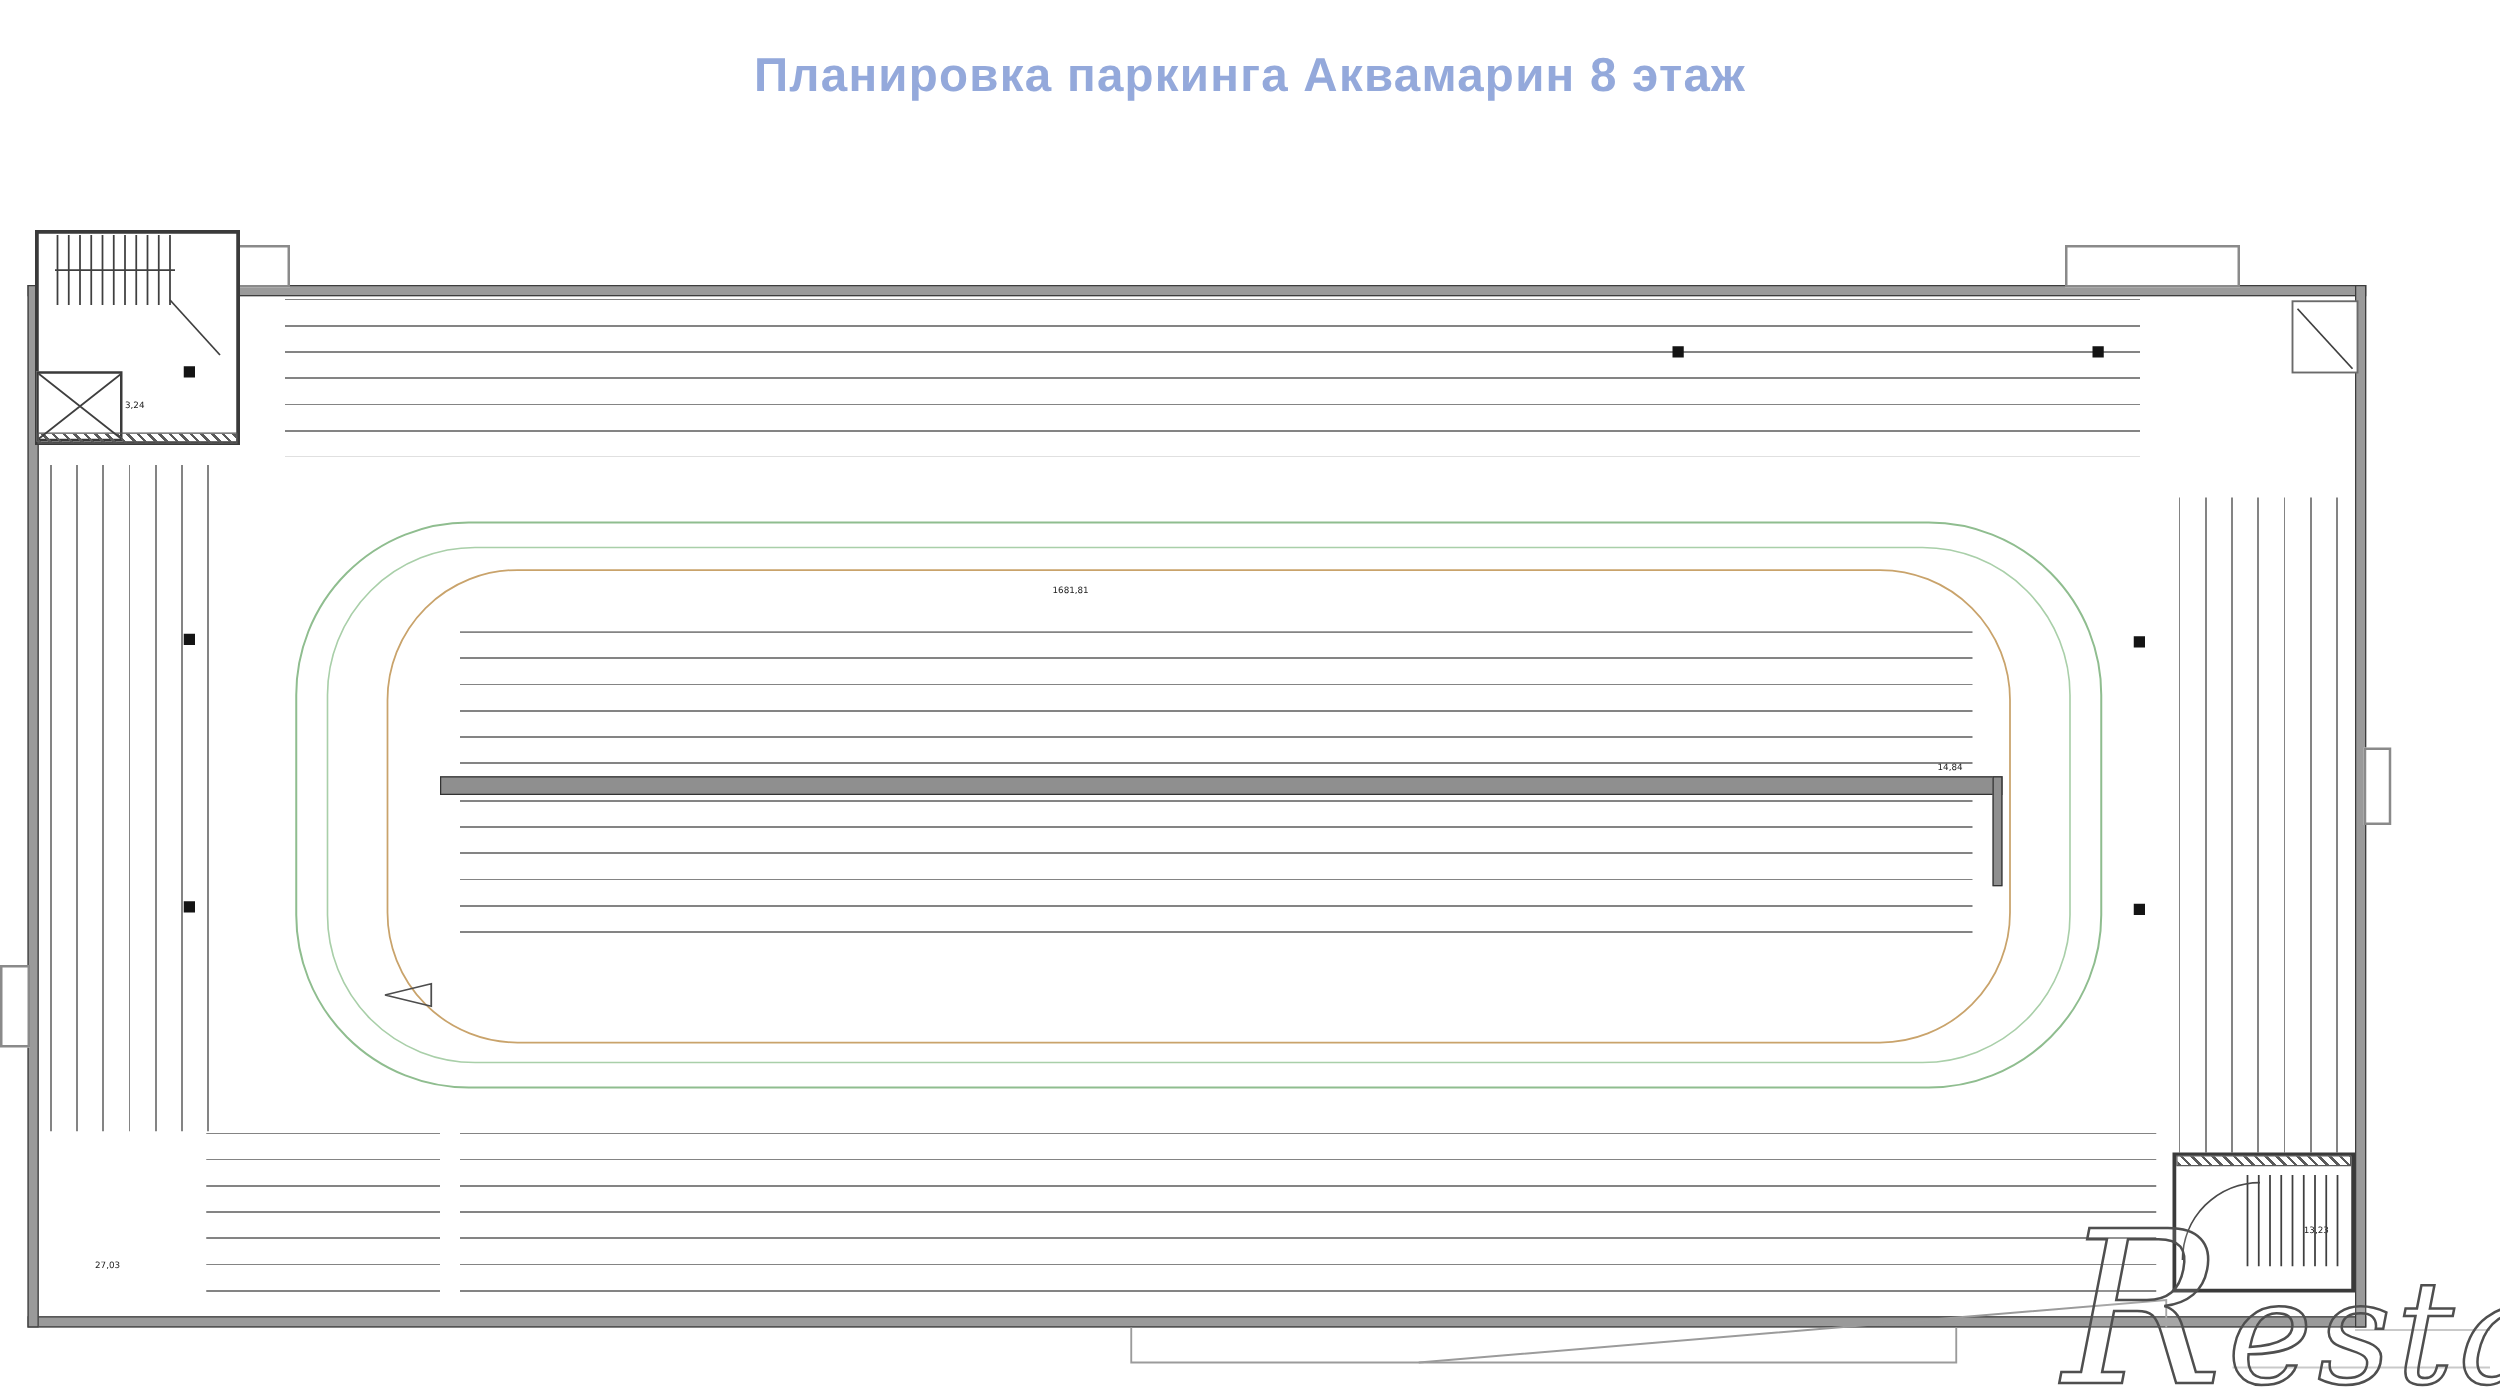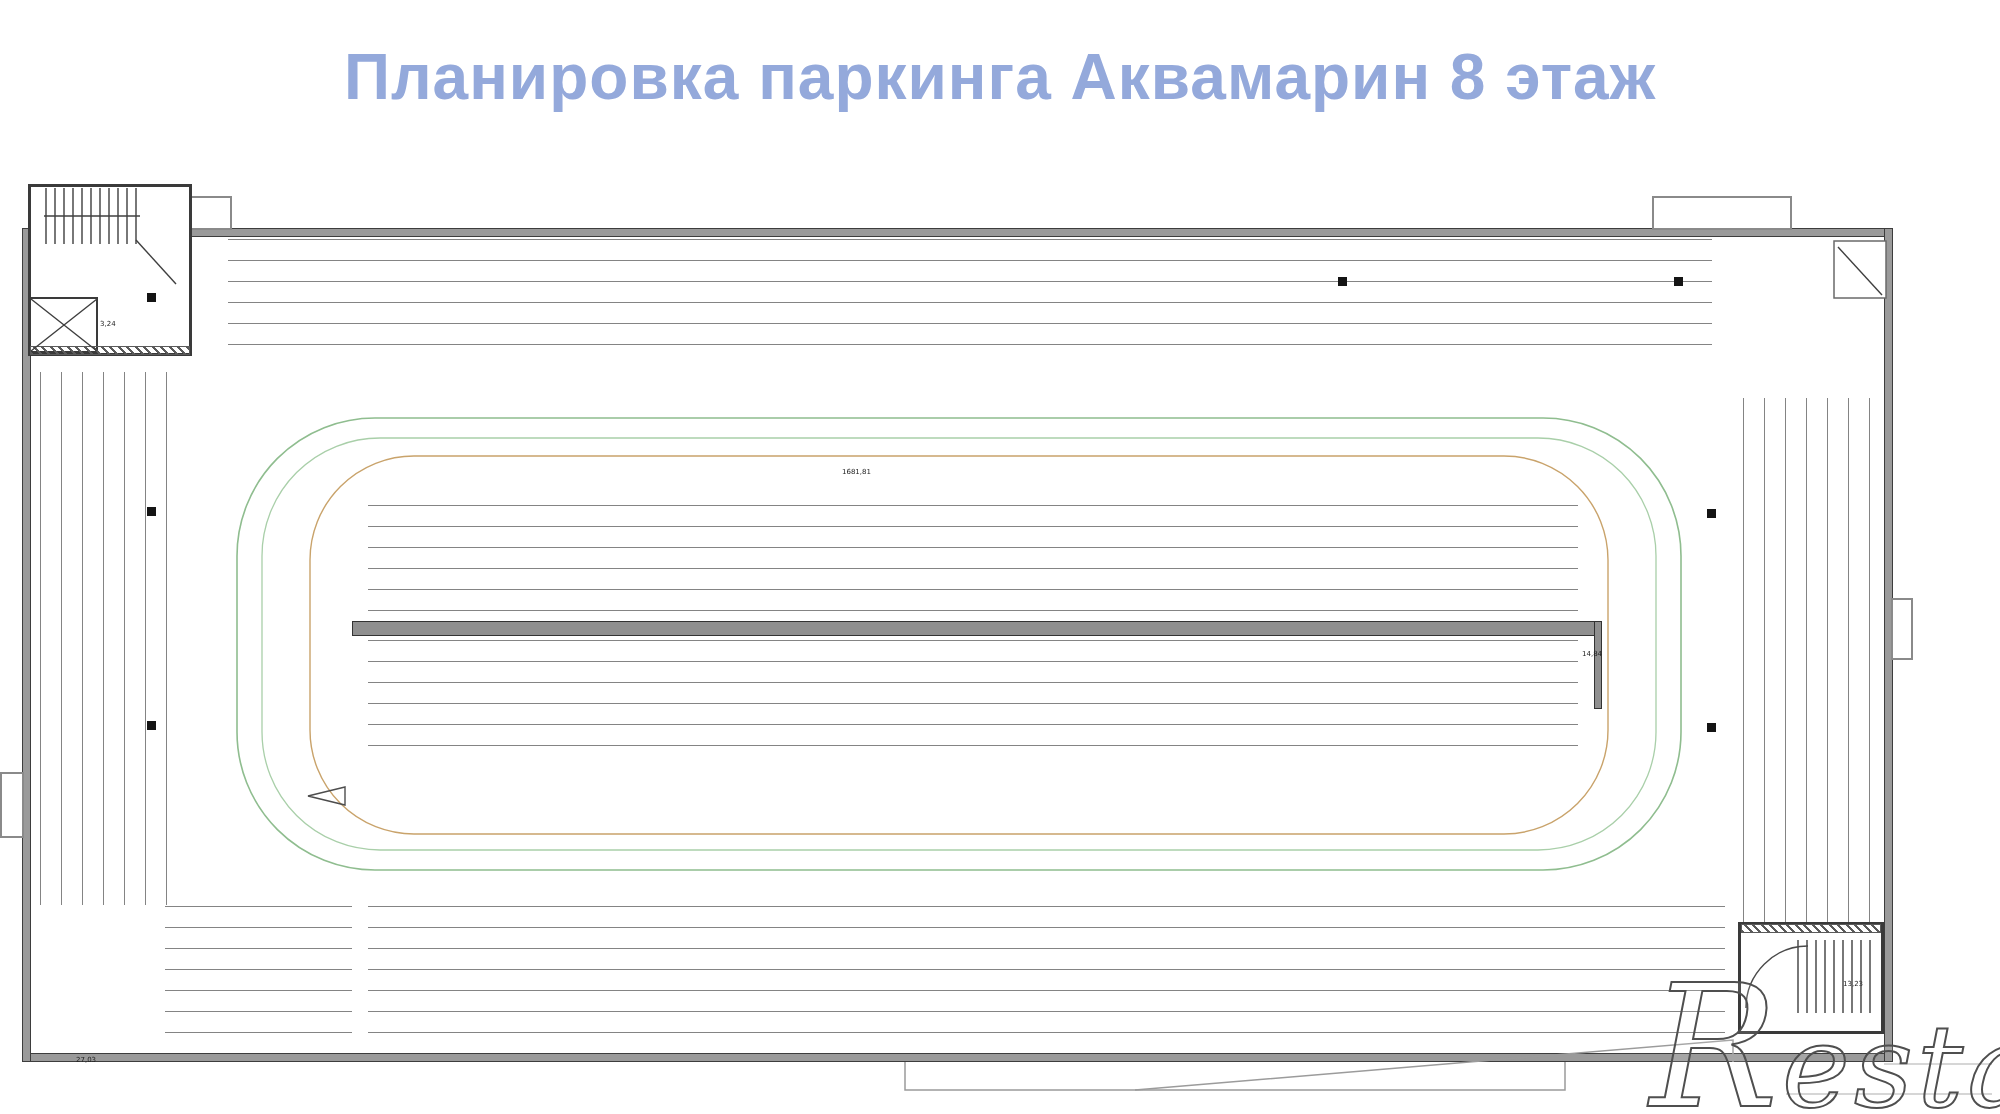--- a/index.html
+++ b/index.html
@@ -1,19 +1,19 @@
 <!DOCTYPE html>
 <html style="--title-blue: #94a9db; --wall-gray: #9a9a9a; --shaded-space: #c8c8c8; --loop-green: #8fbd8f; --loop-green-light: #a9cfa9; --loop-tan: #c9a36b; --watermark-stroke: #4f4f4f;"><head>
 <meta charset="utf-8">
 <style>
   html,body{margin:0;padding:0;background:#fff;}
   .page{position:relative;width:2000px;height:1114px;background:#fff;overflow:hidden;
         font-family:"DejaVu Sans","Liberation Sans",sans-serif;}
   .title{position:absolute;top:40px;left:0;width:100%;text-align:center;
-         font-family:"Liberation Sans",sans-serif;font-weight:700;font-size:64px;
+         font-family:"Liberation Sans",sans-serif;font-weight:700;font-size:38px;
          letter-spacing:1px;color:var(--title-blue,#94a9db);}
   
   .wall{position:absolute;background:var(--wall-gray,#9a9a9a);border:1px solid #3d3d3d;box-sizing:border-box;z-index:1;}
   .wall-outline{position:absolute;background:#fff;border:2px solid #8a8a8a;box-sizing:border-box;z-index:1;}
   .block{position:absolute;background:#fff;border:3px solid #3a3a3a;box-sizing:border-box;z-index:2;}
   .xbox{position:absolute;background:#fff;border:2px solid #3a3a3a;box-sizing:border-box;z-index:2;}
   .hatch{position:absolute;background:repeating-linear-gradient(45deg,#5a5a5a 0 2px,transparent 2px 6px);
          border:1px solid #5a5a5a;box-sizing:border-box;z-index:2;}
   .col-sq{position:absolute;width:9px;height:9px;background:#141414;z-index:3;}
   .divider{position:absolute;background:#8f8f8f;border:1.5px solid #333;box-sizing:border-box;z-index:2;}
@@ -63,22 +63,22 @@
 
   <div class="prow row-v" style="left: 228px; top: 239px; width: 1484px; height: 126px;"></div>
       <div class="prow row-v" style="left: 368px; top: 505px; width: 1210px; height: 117px;"></div>
       <div class="prow row-v" style="left: 368px; top: 640px; width: 1210px; height: 121px;"></div>
       <div class="prow row-v" style="left: 165px; top: 906px; width: 186.9px; height: 128px;"></div>
       <div class="prow row-v" style="left: 368px; top: 906px; width: 1357.4px; height: 128px;"></div>
       <div class="prow row-h" style="left: 40px; top: 372px; width: 138px; height: 532.8px;"></div>
       <div class="prow row-h" style="left: 1743px; top: 398px; width: 137px; height: 524px;"></div>
       <div class="tiny-label" style="left: 100px; top: 320px; text-align: right;">3,24</div>
       <div class="tiny-label" style="left: 842px; top: 468px;">1681,81</div>
-      <div class="tiny-label" style="left: 1582px; top: 610px; margin-top: 40px;">14,84</div>
-      <div class="tiny-label" style="left: 76px; top: 1056px;">27,03</div>
+      <div class="tiny-label" style="left: 1550px; top: 610px;">14,84</div>
+      <div class="tiny-label" style="left: 76px; top: 1008px;">27,03</div>
       <div class="tiny-label" style="left: 1843px; top: 980px;">13,23</div>
     </div>
 
   <svg class="vector" width="2000" height="1114" viewBox="0 0 2000 1114">
 
     <rect x="237" y="418" width="1444" height="452" rx="138" fill="none" stroke-width="1.6" style="stroke:var(--loop-green,#8fbd8f)"></rect>
     <rect x="262" y="438" width="1394" height="412" rx="118" fill="none" stroke-width="1.3" style="stroke:var(--loop-green-light,#a9cfa9)"></rect>
     <rect x="310" y="456" width="1298" height="378" rx="104" fill="none" stroke-width="1.4" style="stroke:var(--loop-tan,#c9a36b)"></rect>
     <path d="M345 787 L308 796 L345 805 Z" fill="none" stroke="#4d4d4d" stroke-width="1.4"></path>
 

